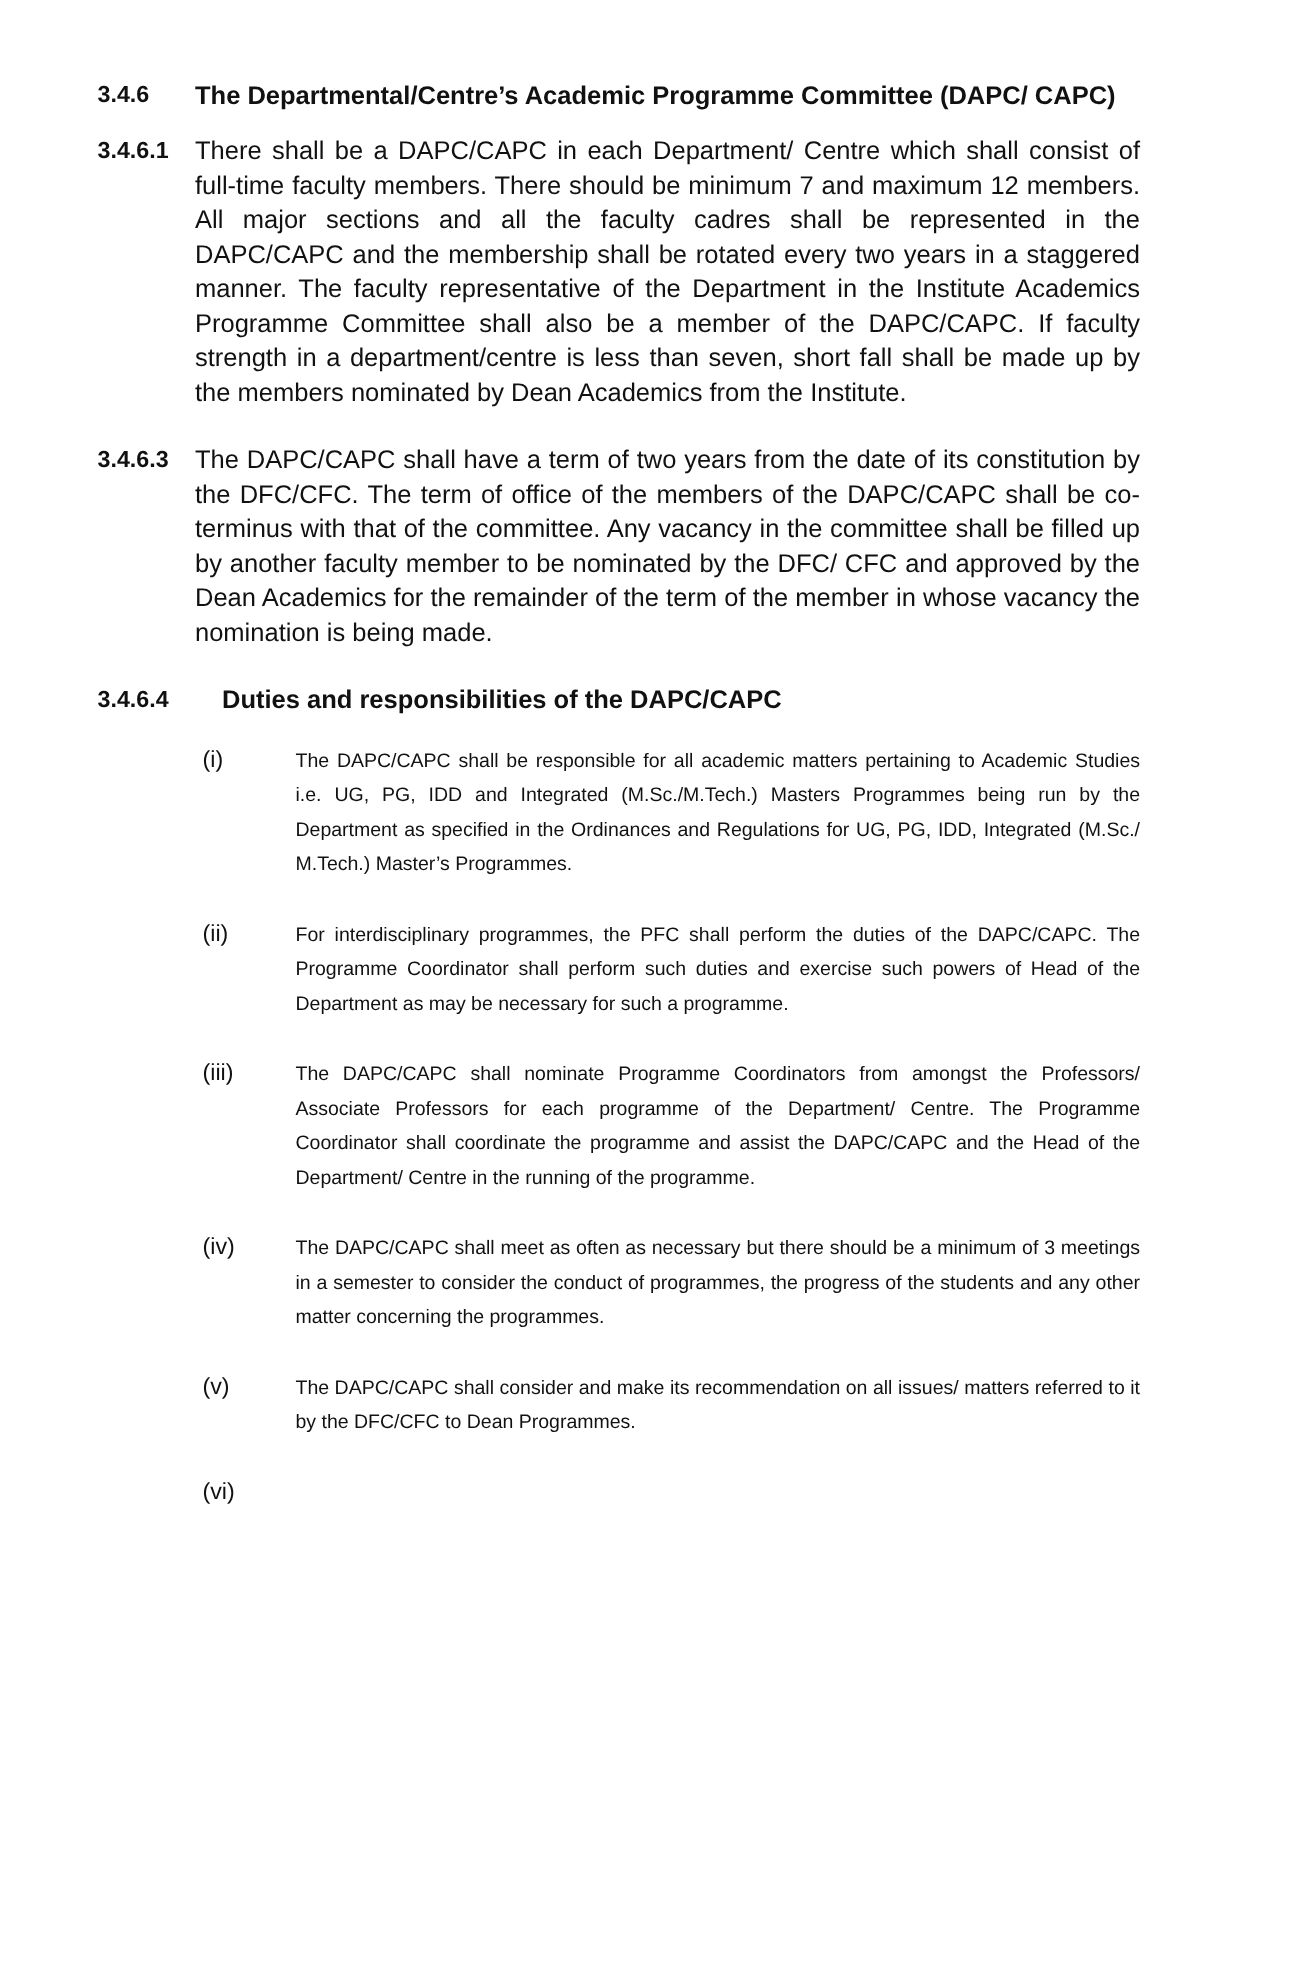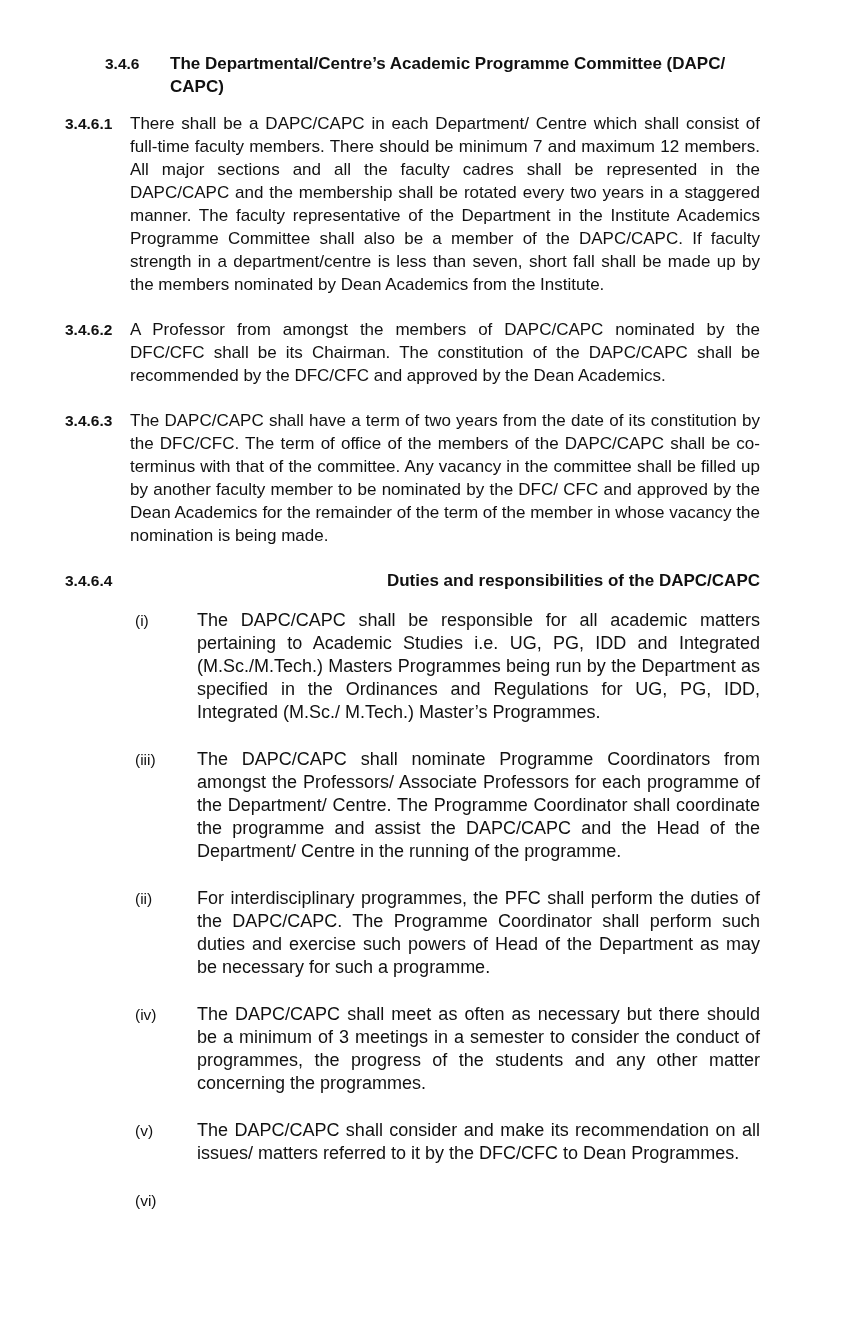--- a/index.html
+++ b/index.html
@@ -32,91 +32,87 @@
     line-height: 23px;
     font-weight: bold;
     white-space: nowrap;
   }
   .txt {
     flex: 1 1 auto;
     font-size: 17px;
     line-height: 23px;
     text-align: justify;
   }
-  .heading { margin-bottom: 14px; margin-left: 40px; }
+  .heading { margin-bottom: 14px; }
   .heading .txt {
     font-weight: bold;
     text-align: left;
   }
   .subheading { margin-bottom: 17px; }
   .subheading .txt {
     font-weight: bold;
-    text-align: right;
+    text-align: left;
     margin-left: 18px;
   }
   .list-row {
     display: flex;
     align-items: flex-start;
     margin-bottom: 24px;
   }
   .list-marker {
     flex: 0 0 62px;
     margin-left: 70px;
     font-size: 15.5px;
     line-height: 23px;
   }
   .list-text {
     flex: 1 1 auto;
-    font-size: 18px;
+    font-size: 13px;
     line-height: 23px;
     text-align: justify;
   }
 </style>
 </head>
 <body>
 
 <div class="page">
 
   <div class="row heading">
     <div class="num">3.4.6</div>
     <div class="txt">The Departmental/Centre’s Academic Programme Committee (DAPC/ CAPC)</div>
   </div>
 
   <div class="row">
     <div class="num">3.4.6.1</div>
     <div class="txt">There shall be a DAPC/CAPC in each Department/ Centre which shall consist of full-time faculty members. There should be minimum 7 and maximum 12 members. All major sections and all the faculty cadres shall be represented in the DAPC/CAPC and the membership shall be rotated every two years in a staggered manner.  The faculty representative of the Department in the Institute Academics Programme Committee shall also be a member of the DAPC/CAPC. If faculty strength in a department/centre is less than seven, short fall shall be made up by the members nominated by Dean Academics from the Institute.</div>
   </div>
 
-  <div class="row">
-    <div class="num">3.4.6.2</div>
-    <div class="txt">A Professor from amongst the members of DAPC/CAPC nominated by the DFC/CFC shall be its Chairman. The constitution of the DAPC/CAPC shall be recommended by the DFC/CFC and approved by the Dean Academics.</div>
-  </div>
 
   <div class="row">
     <div class="num">3.4.6.3</div>
     <div class="txt">The DAPC/CAPC shall have a term of two years from the date of its constitution by the DFC/CFC. The term of office of the members of the DAPC/CAPC shall be co-terminus with that of the committee. Any vacancy in the committee shall be filled up by another faculty member to be nominated by the DFC/ CFC and approved by the Dean Academics for the remainder of the term of the member in whose vacancy the nomination is being made.</div>
   </div>
 
   <div class="row subheading">
     <div class="num">3.4.6.4</div>
     <div class="txt">Duties and responsibilities of the DAPC/CAPC</div>
   </div>
 
   <div>
     <div class="list-row">
       <div class="list-marker">(i)</div>
       <div class="list-text">The DAPC/CAPC shall be responsible for all academic matters pertaining to Academic Studies i.e. UG, PG, IDD and Integrated (M.Sc./M.Tech.) Masters Programmes being run by the Department as specified in the Ordinances and Regulations for UG, PG, IDD, Integrated  (M.Sc./ M.Tech.) Master’s Programmes.</div>
     </div>
     <div class="list-row">
+      <div class="list-marker">(ii)</div>
+      <div class="list-text">For interdisciplinary programmes, the PFC shall perform the duties of the DAPC/CAPC. The Programme Coordinator shall perform such duties and exercise such powers of Head of the Department as may be necessary for such a programme.</div>
+    </div>
+    <div class="list-row">
       <div class="list-marker">(iii)</div>
       <div class="list-text">The DAPC/CAPC shall nominate Programme Coordinators from amongst the Professors/ Associate Professors for each programme of the Department/ Centre. The Programme Coordinator shall coordinate the programme and assist the DAPC/CAPC and the Head of the Department/ Centre in the running of the programme.</div>
-    </div>
-    <div class="list-row">
-      <div class="list-marker">(ii)</div>
-      <div class="list-text">For interdisciplinary programmes, the PFC shall perform the duties of the DAPC/CAPC. The Programme Coordinator shall perform such duties and exercise such powers of Head of the Department as may be necessary for such a programme.</div>
     </div>
     <div class="list-row">
       <div class="list-marker">(iv)</div>
       <div class="list-text">The DAPC/CAPC shall meet as often as necessary but there should be a minimum of 3 meetings in a semester to consider the conduct of programmes, the progress of the students and any other matter concerning the programmes.</div>
     </div>
     <div class="list-row">
       <div class="list-marker">(v)</div>
       <div class="list-text">The DAPC/CAPC shall consider and make its recommendation on all issues/ matters referred to it by the DFC/CFC to Dean Programmes.</div>
     </div>
     <div class="list-row">

